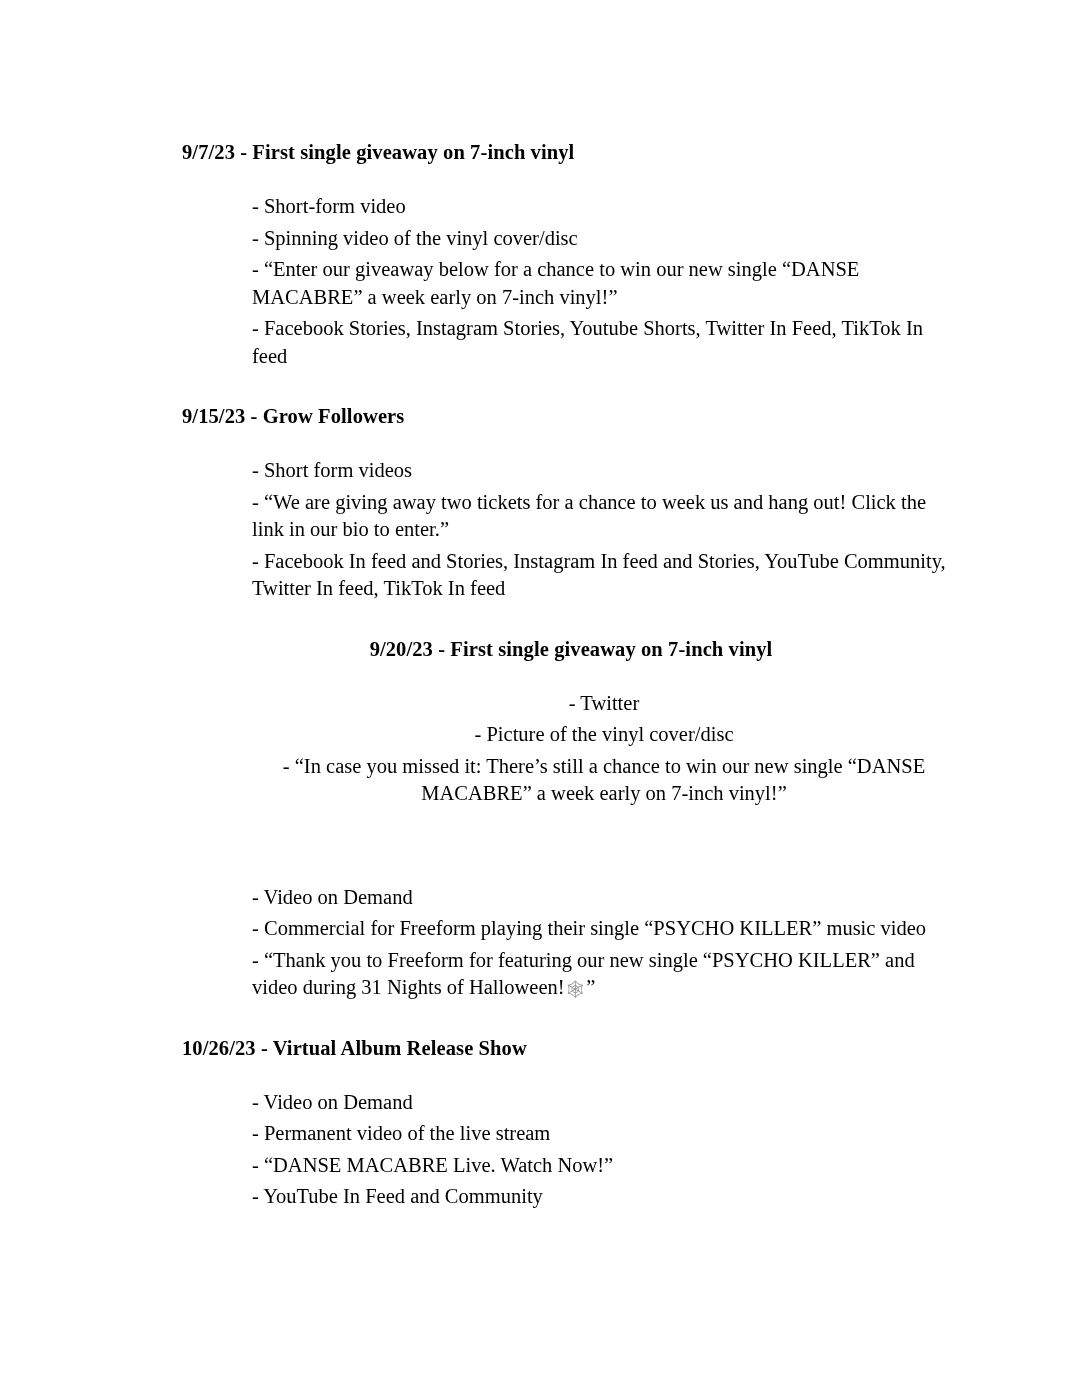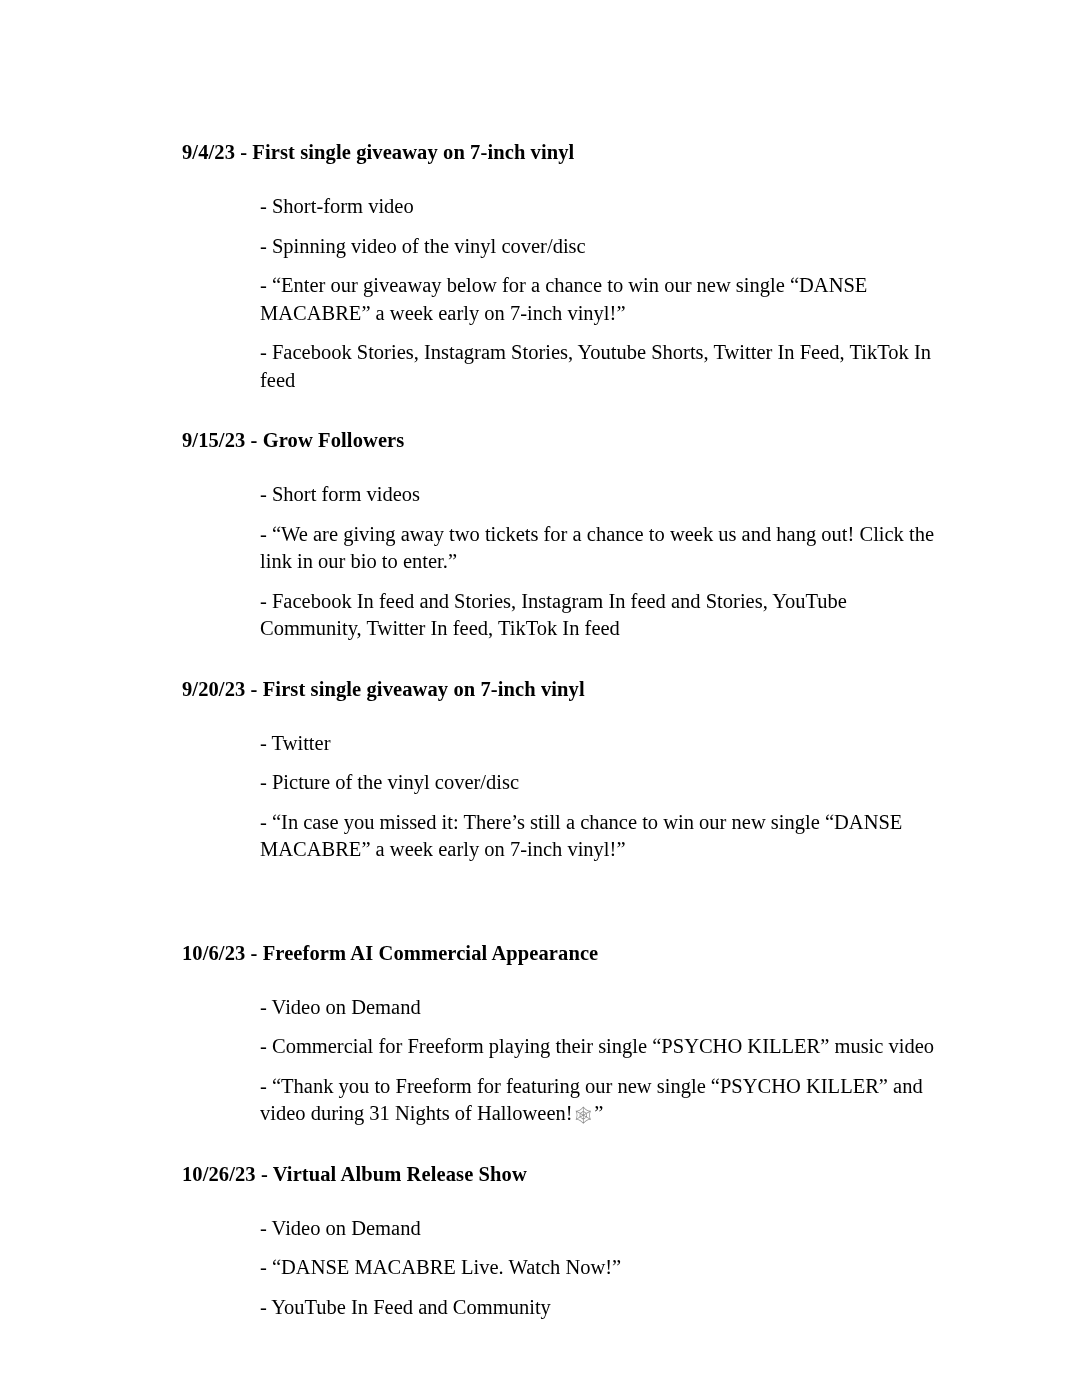--- a/index.html
+++ b/index.html
@@ -20,58 +20,59 @@
     height: 1392px;
     box-sizing: border-box;
     padding: 139px 114px 0 182px;
     overflow: hidden;
   }
   .section {
     margin: 0 0 33px 0;
   }
   .section.extra-gap {
     margin-bottom: 76px;
+    text-align: center;
   }
   .section-heading {
     font-size: 20.5px;
     font-weight: bold;
     line-height: 27px;
     margin: 0 0 27px 0;
     letter-spacing: 0.1px;
   }
   .bullets {
     margin: 0;
     padding: 0 0 0 66px;
     list-style: none;
   }
   .bullet {
     font-size: 20.5px;
     line-height: 27.5px;
-    margin: 12px;
+    margin: 4px;
     padding: 0;
     max-width: 712px;
     text-indent: 0;
   }
   .emoji-glyph {
     display: inline-block;
     font-family: "DejaVu Sans", sans-serif;
     font-size: 17px;
     line-height: 1;
     color: #8a8a8a;
     vertical-align: -1px;
     filter: grayscale(100%);
   }
 </style>
 </head>
 <body>
 
 <div class="page">
   <div id="sections-root">
       <div class="section">
-        <div class="section-heading">9/4/23 - First single giveaway on 7-inch vinyl</div>
+        <div class="section-heading">9/7/23 - First single giveaway on 7-inch vinyl</div>
         <div class="bullets">
           <p class="bullet">- Short-form video</p>
           <p class="bullet">- Spinning video of the vinyl cover/disc</p>
           <p class="bullet">- “Enter our giveaway below for a chance to win our new single “DANSE MACABRE” a week early on 7-inch vinyl!”</p>
           <p class="bullet">- Facebook Stories, Instagram Stories, Youtube Shorts, Twitter In Feed, TikTok In feed</p>
         </div>
       </div>
       <div class="section">
         <div class="section-heading">9/15/23 - Grow Followers</div>
         <div class="bullets">
@@ -82,29 +83,29 @@
       </div>
       <div class="section extra-gap">
         <div class="section-heading">9/20/23 - First single giveaway on 7-inch vinyl</div>
         <div class="bullets">
           <p class="bullet">- Twitter</p>
           <p class="bullet">- Picture of the vinyl cover/disc</p>
           <p class="bullet">- “In case you missed it: There’s still a chance to win our new single “DANSE MACABRE” a week early on 7-inch vinyl!”</p>
         </div>
       </div>
       <div class="section">
-        <div class="section-heading">10/6/23 - Freeform AI Commercial Appearance</div>
         <div class="bullets">
           <p class="bullet">- Video on Demand</p>
           <p class="bullet">- Commercial for Freeform playing their single “PSYCHO KILLER” music video</p>
           <p class="bullet">- “Thank you to Freeform for featuring our new single “PSYCHO KILLER” and video during 31 Nights of Halloween!<span class="emoji-glyph">🕸</span>”</p>
         </div>
       </div>
       <div class="section">
         <div class="section-heading">10/26/23 - Virtual Album Release Show</div>
         <div class="bullets">
           <p class="bullet">- Video on Demand</p>
+          <p class="bullet">- Permanent video of the live stream</p>
           <p class="bullet">- “DANSE MACABRE Live. Watch Now!”</p>
           <p class="bullet">- YouTube In Feed and Community</p>
         </div>
       </div>
     </div>
 </div>
 
 </body></html>

